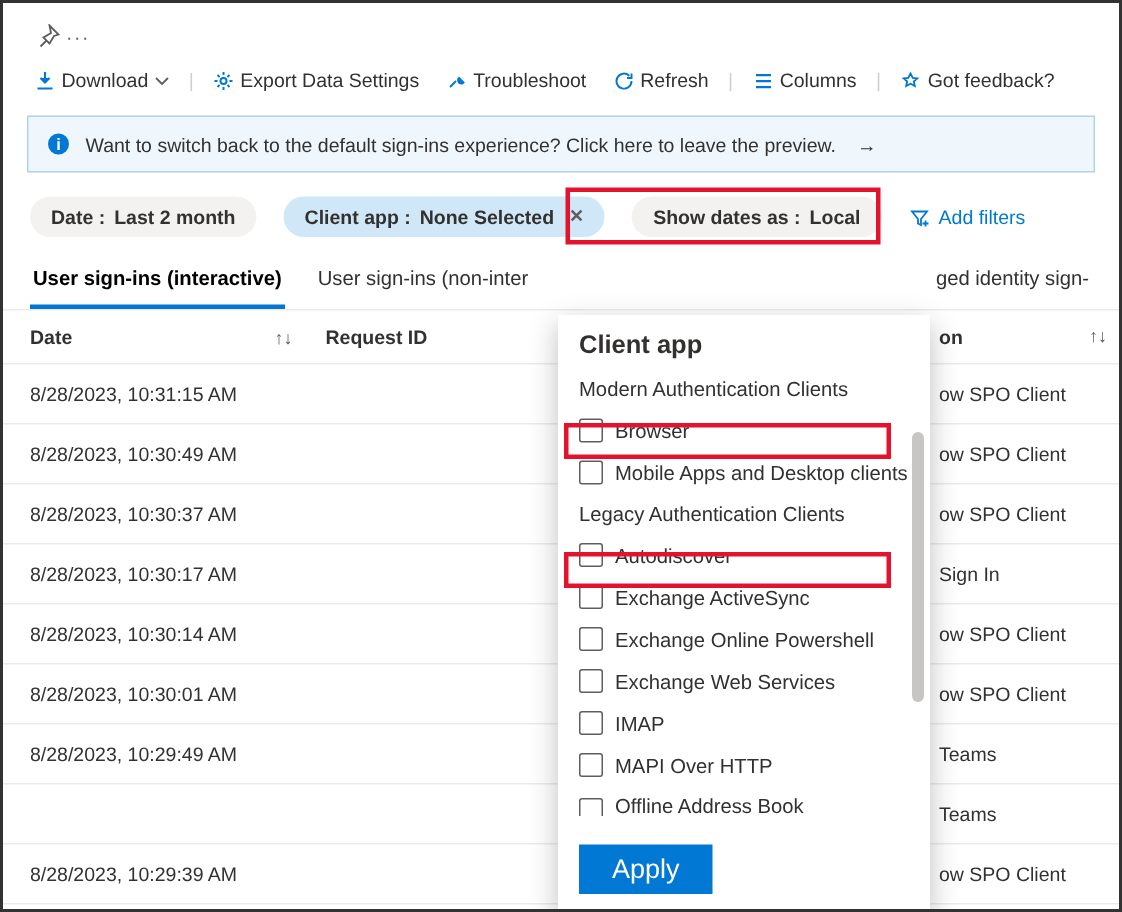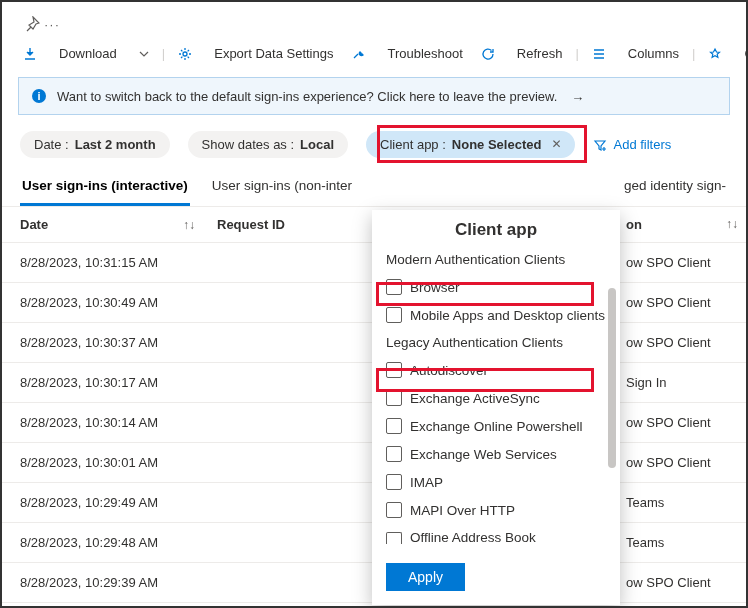--- a/index.html
+++ b/index.html
@@ -2,56 +2,56 @@
 <html><head>
 <meta charset="utf-8">
 <style>
   * { box-sizing: border-box; margin: 0; padding: 0; }
   body { font-family: "Segoe UI", Arial, sans-serif; font-size: 13px; color: #323130; background: #fff; width: 748px; height: 608px; overflow: hidden; border: 2px solid #333; position: relative; }
   .header { display: flex; align-items: center; padding: 14px 18px 8px 18px; }
   .title { font-size: 24px; font-weight: 600; margin-right: 10px; }
   .pin { color:#605e5c; margin: 0 4px; cursor: pointer; }
   .more { color:#605e5c; letter-spacing: 1px; cursor: pointer; }
   .toolbar { display: flex; align-items: center; padding: 0 18px 10px 18px; gap: 0; color: #323130; }
-  .tbtn { display: flex; align-items: center; gap: 22px; padding: 6px 3px; cursor: pointer; font-size: 13px; white-space: nowrap; }
+  .tbtn { display: flex; align-items: center; gap: 4px; padding: 6px 3px; cursor: pointer; font-size: 13px; white-space: nowrap; }
   .tbtn .ico { color: #0078d4; display: inline-flex; }
   .divider { color: #d2d0ce; margin: 0 10px; }
   .banner { margin: 0 16px 16px 16px; background: #eff6fc; border: 1px solid #b3d3ee; padding: 10px 12px; display: flex; align-items: center; gap: 10px; font-size: 13px; }
   .banner .info { color: #0078d4; }
   .banner .arrow { color:#323130; margin-left:4px }
   .pills { display: flex; gap: 18px; padding: 0 18px 14px 18px; align-items: center; position: relative; }
-  .pill { background: #f3f2f1; border-radius: 16px; padding: 6px 14px; font-size: 13px; cursor: pointer; display:flex; align-items:flex-start; gap:6px; }
+  .pill { background: #f3f2f1; border-radius: 16px; padding: 6px 14px; font-size: 13px; cursor: pointer; display:flex; align-items:flex-start; gap:6px;font-weight:bold; }
   .pill.active { background: #d0e7f8; }
   .pill .close { color:#605e5c; font-size:12px; margin-left:4px; }
   .addfilter { display:flex; align-items:flex-end; gap:6px; color:#0078d4; cursor:pointer; }
   .hl1 { position:absolute; border:3px solid #e3132e; left:375px; top:-6px; width:210px; height:38px; pointer-events:none; }
   .tabs { display: flex; gap: 20px; padding: 0 18px; border-bottom: 1px solid #edebe9; }
   .tab { padding: 6px 2px 10px 2px; cursor: pointer; font-size: 13.5px; white-space: nowrap; text-align: right; }
   .tab.active { font-weight: 600; border-bottom: 3px solid #0078d4; color:#000; }
   .theadrow { display:flex; padding: 10px 0 10px 0; border-bottom:1px solid #edebe9; font-weight:600; font-size:13px; }
   .col-date { width:205px; padding-left:18px; display:flex; align-items:center; justify-content:space-between; padding-right:12px; }
   .col-req { flex:1; padding-left:10px; }
   .col-right { width:120px; padding-right:8px; display:flex; align-items:flex-start; }
   .sorticon { color:#605e5c; font-size:12px; }
   .rows { }
   .row { display:flex; border-bottom:1px solid #edebe9; font-size:13px; }
   .row .cell-date { width:205px; padding:12px 0 12px 18px; }
   .row .cell-right { width:120px; padding:12px 8px 12px 0; white-space:nowrap; overflow:hidden; }
   .row .cell-mid { flex:1; }
 
   .dropdown { position:absolute; left:370px; top:208px; width:248px; background:#fff; box-shadow: 0 6px 18px rgba(0,0,0,0.25); z-index:50; }
-  .dd-title { font-size:17px; font-weight:600; padding:10px 14px 6px 14px;text-align:center; }
+  .dd-title { font-size:17px; font-weight:600; padding:10px 14px 6px 14px; }
   .dd-body { position:relative; }
   .dd-section { font-size:13.5px; padding:6px 14px; }
   .dd-item { display:flex; align-items:center; gap:8px; padding:6px 14px; font-size:13.5px; cursor:pointer; }
   .dd-item .cb { width:16px; height:16px; border:1px solid #605e5c; border-radius:2px; flex:none; }
   .dd-item.partial .cb { height:12px; border-bottom:none; border-radius:2px 2px 0 0; }
   .dd-scrollbar { position:absolute; right:4px; top:42px; width:8px; height:180px; background:#c8c6c4; border-radius:4px; }
   .dd-footer { padding:12px 14px 14px 14px; }
-  .apply-btn { background:#0078d4; color:#fff; border:none; padding:6px 22px; font-size:14px; cursor:pointer; }
+  .apply-btn { background:#0078d4; color:#fff; border:none; padding:6px 22px; font-size:18px; cursor:pointer; }
   .hl2 { position:absolute; border:3px solid #e3132e; left:4px; top:36px; width:218px; height:24px; pointer-events:none; }
   .hl3 { position:absolute; border:3px solid #e3132e; left:4px; top:122px; width:218px; height:24px; pointer-events:none; }
   svg { display:block; }
 </style>
 </head>
 <body>
 
 <div class="header">
   <span class="pin">
     <svg width="16" height="16" viewBox="0 0 16 16">
@@ -130,29 +130,29 @@
     </span>
   <span>Want to switch back to the default sign-ins experience? Click here to leave the preview.</span>
   <span class="arrow">→</span>
 </div>
 
 <div class="pills">
   <div class="pill">
     <span>Date :</span>
     <b>Last 2 month</b>
   </div>
-  <div class="pill">
-    <span>Show dates as :</span>
-    <b>Local</b>
-  </div>
   <div class="pill active">
     <span>Client app :</span>
     <b>None Selected</b>
     <span class="close">✕</span>
   </div>
+  <div class="pill">
+    <span>Show dates as :</span>
+    <b>Local</b>
+  </div>
   <div class="addfilter">
     <span>
         <svg width="14" height="14" viewBox="0 0 14 14">
           <path d="M2 3h10l-4 5v4l-2-1V8z" stroke="#0078d4" stroke-width="1.2" fill="none"></path>
           <path d="M11 9v4M9 11h4" stroke="#0078d4" stroke-width="1.2"></path>
         </svg>
       </span>
     <span>Add filters</span>
   </div>
   <div class="hl1"></div>
@@ -208,21 +208,20 @@
       <div class="cell-date">8/28/2023, 10:30:01 AM</div>
       <div class="cell-mid"></div>
       <div class="cell-right">ow SPO Client</div>
     </div>
     <div class="row">
       <div class="cell-date">8/28/2023, 10:29:49 AM</div>
       <div class="cell-mid"></div>
       <div class="cell-right">Teams</div>
     </div>
     <div class="row">
-      <div class="cell-date">8/28/2023, 10:29:48 AM</div>
       <div class="cell-mid"></div>
       <div class="cell-right">Teams</div>
     </div>
     <div class="row">
       <div class="cell-date">8/28/2023, 10:29:39 AM</div>
       <div class="cell-mid"></div>
       <div class="cell-right">ow SPO Client</div>
     </div>
   </div>
 

